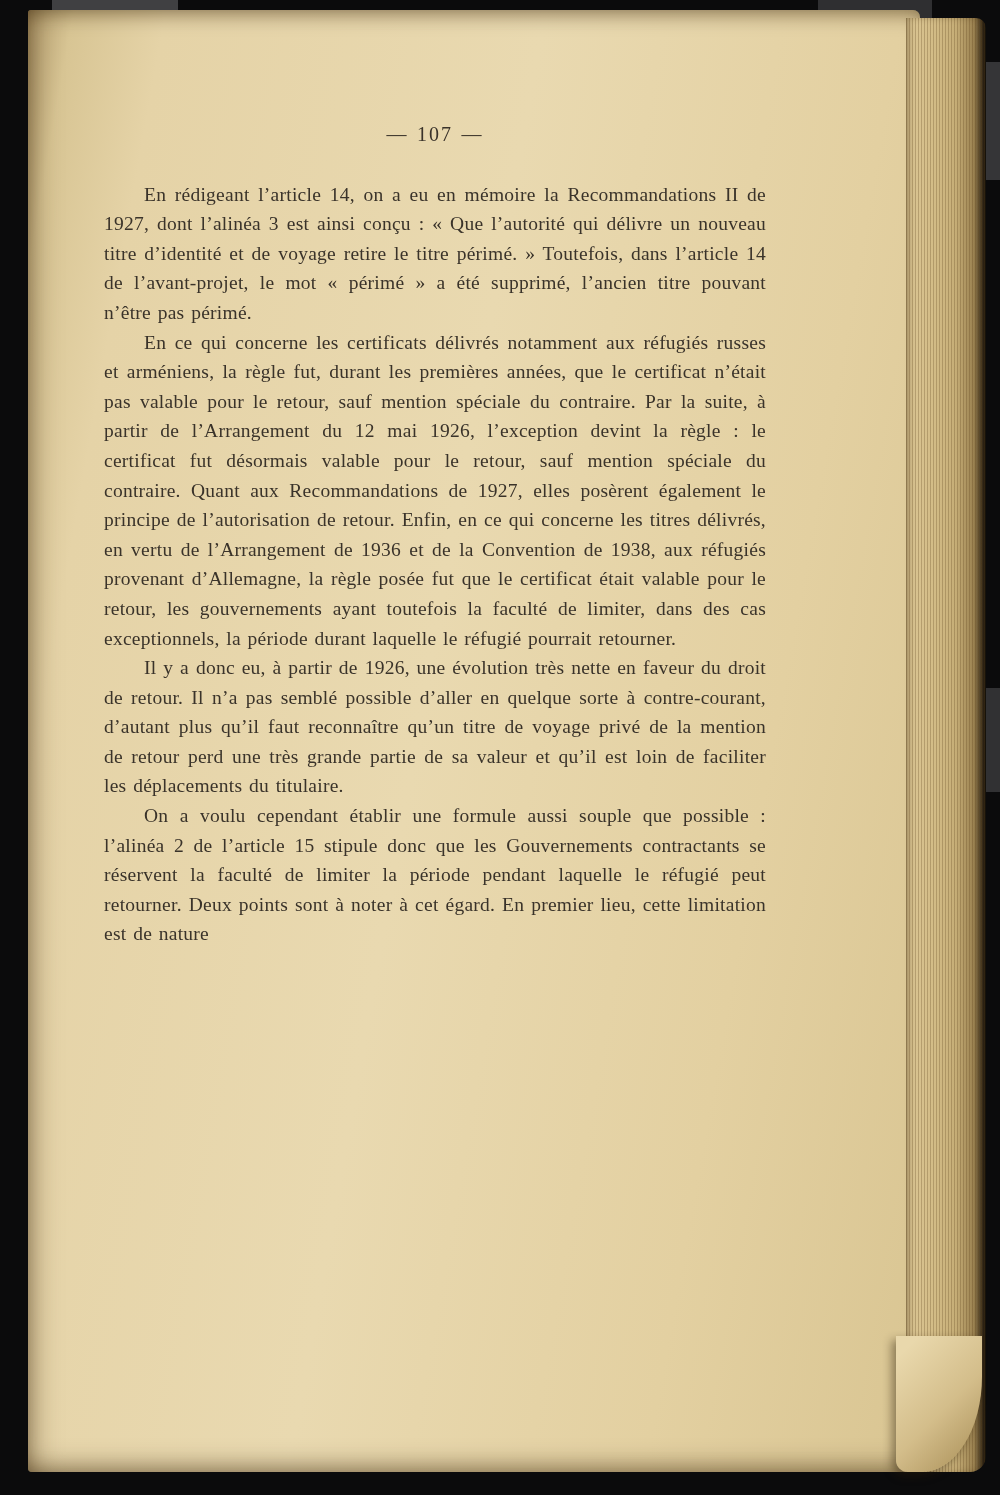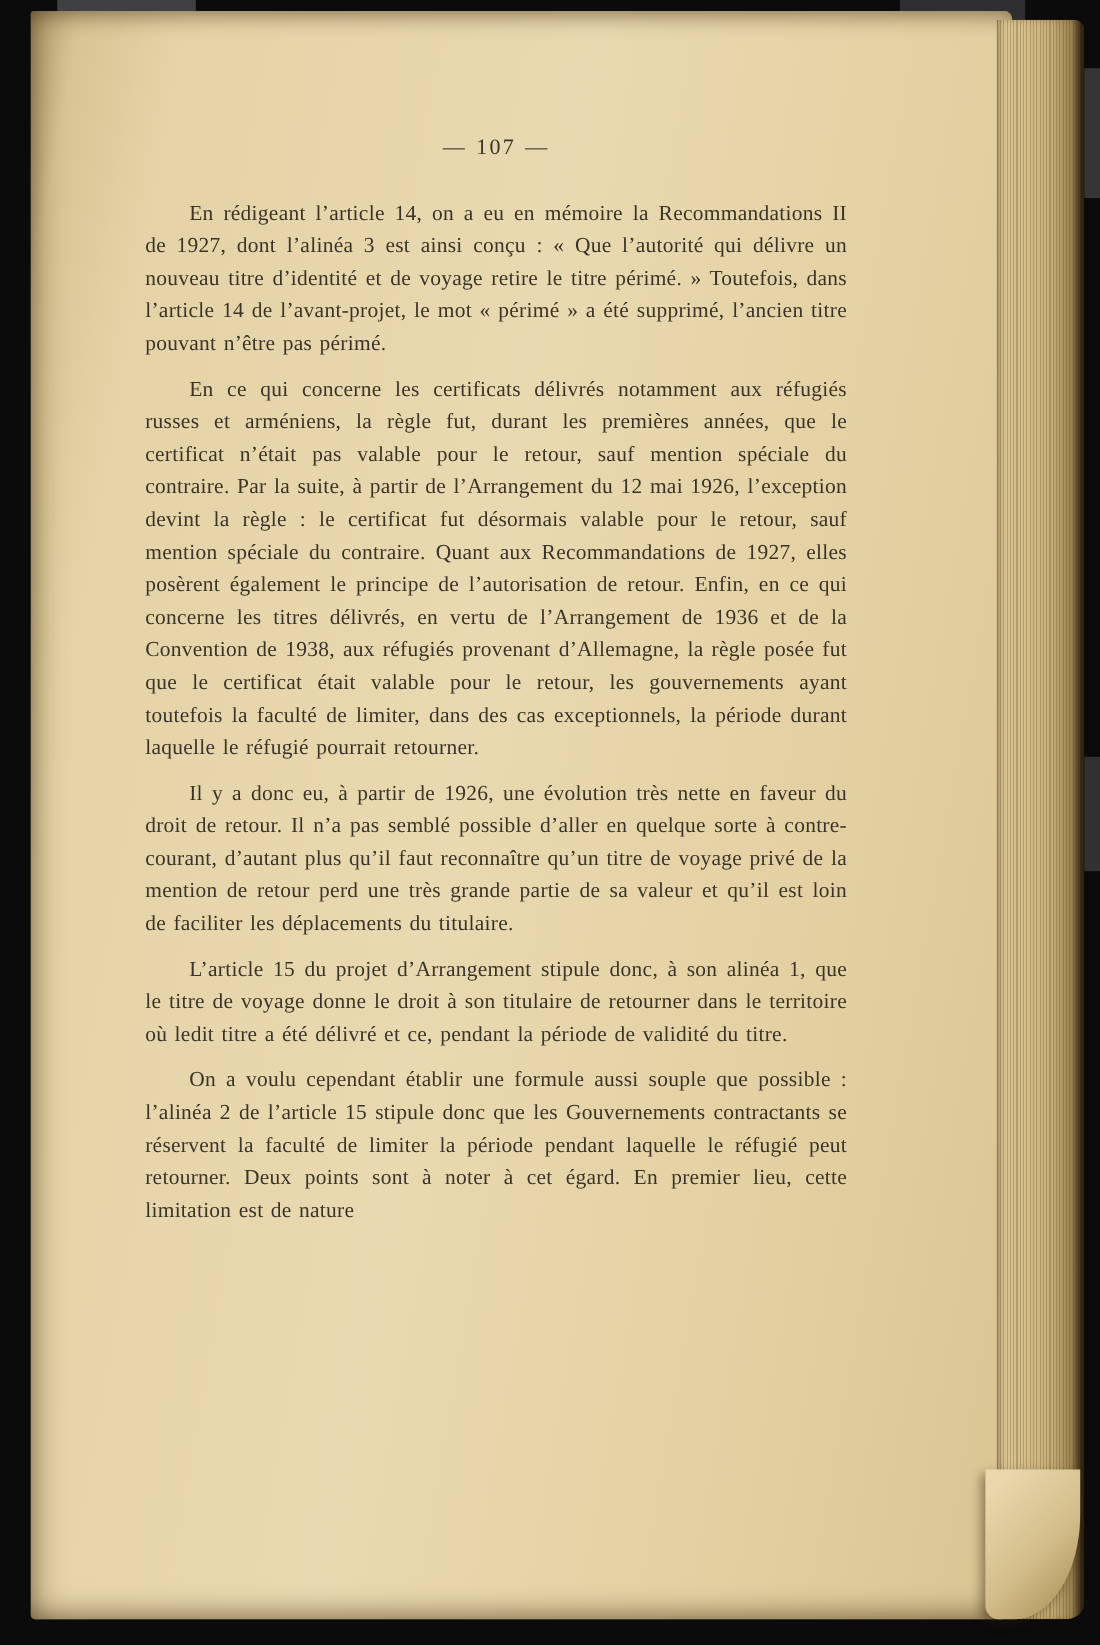--- a/index.html
+++ b/index.html
@@ -75,38 +75,38 @@
     width: 86px;
     height: 136px;
     border-radius: 0 0 70% 12px;
     background: linear-gradient(135deg, #e9d8ac 10%, #d3bd8a 55%, #b59c66 85%, #6d5a35 100%);
     box-shadow: -4px 4px 10px rgba(40, 26, 6, 0.45);
   }
 
   
   .text-block {
     position: absolute;
-    left: 92px;
+    left: 76px;
     top: 110px;
     width: 662px;
     color: #3a332a;
     font-size: 19.5px;
     line-height: 29.6px;
     text-align: justify;
     word-spacing: 1.6px;
     letter-spacing: 0.25px;
   }
   .page-number {
     text-align: center;
     letter-spacing: 2px;
     margin: 0 0 30px 0;
     font-size: 20px;
   }
   .para {
-    margin: 12px;
+    margin: 0;
     text-indent: 40px;
   }
   .section-heading {
     font-weight: normal;
     text-align: center;
     font-size: 20px;
     margin: 36px 0 28px 0;
     letter-spacing: 1px;
   }
   .section-heading .sc {
@@ -129,21 +129,20 @@
 
       <div class="page-number">— 107 —</div>
 
       <p class="para">En rédigeant l’article 14, on a eu en mémoire la Recommandations II de 1927, dont l’alinéa 3 est ainsi conçu : « Que l’autorité qui délivre un nouveau titre d’identité et de voyage retire le titre périmé. » Toutefois, dans l’article 14 de l’avant-projet, le mot « périmé » a été supprimé, l’ancien titre pouvant n’être pas périmé.</p>
 
 
       <p class="para">En ce qui concerne les certificats délivrés notamment aux réfugiés russes et arméniens, la règle fut, durant les premières années, que le certificat n’était pas valable pour le retour, sauf mention spéciale du contraire. Par la suite, à partir de l’Arrangement du 12 mai 1926, l’exception devint la règle : le certificat fut désormais valable pour le retour, sauf mention spéciale du contraire. Quant aux Recommandations de 1927, elles posèrent également le principe de l’autorisation de retour. Enfin, en ce qui concerne les titres délivrés, en vertu de l’Arrangement de 1936 et de la Convention de 1938, aux réfugiés provenant d’Allemagne, la règle posée fut que le certificat était valable pour le retour, les gouvernements ayant toutefois la faculté de limiter, dans des cas exceptionnels, la période durant laquelle le réfugié pourrait retourner.</p>
 
       <p class="para">Il y a donc eu, à partir de 1926, une évolution très nette en faveur du droit de retour. Il n’a pas semblé possible d’aller en quelque sorte à contre-courant, d’autant plus qu’il faut reconnaître qu’un titre de voyage privé de la mention de retour perd une très grande partie de sa valeur et qu’il est loin de faciliter les déplacements du titulaire.</p>
 
-      <p class="para">L’article 15 du projet d’Arrangement stipule donc, à son alinéa 1, que le titre de voyage donne le droit à son titulaire de retourner dans le territoire où ledit titre a été délivré et ce, pendant la période de validité du titre.</p>
 
       <p class="para">On a voulu cependant établir une formule aussi souple que possible : l’alinéa 2 de l’article 15 stipule donc que les Gouvernements contractants se réservent la faculté de limiter la période pendant laquelle le réfugié peut retourner. Deux points sont à noter à cet égard. En premier lieu, cette limitation est de nature</p>
 
     </div>
   </div>
 
   <div class="fore-edge"></div>
   <div class="page-curl"></div>
 
 </div>

